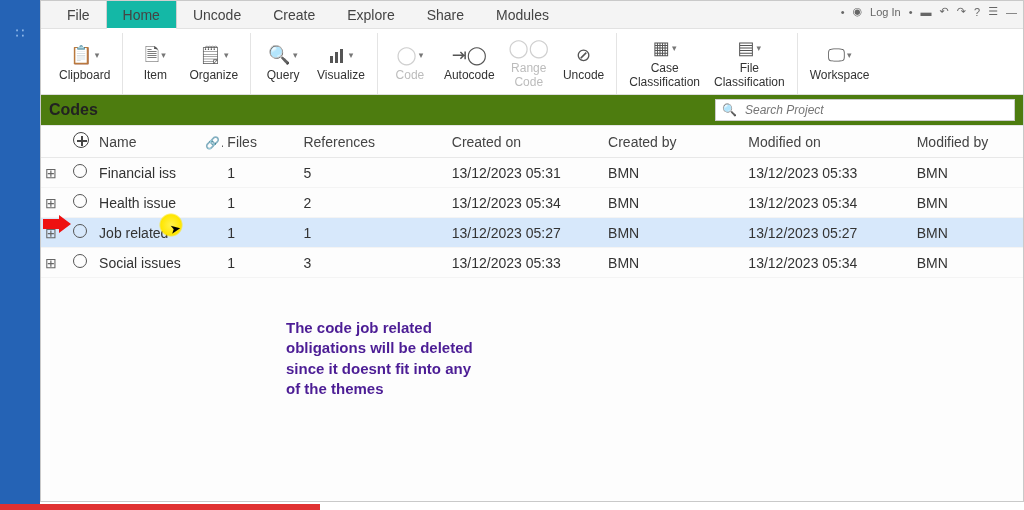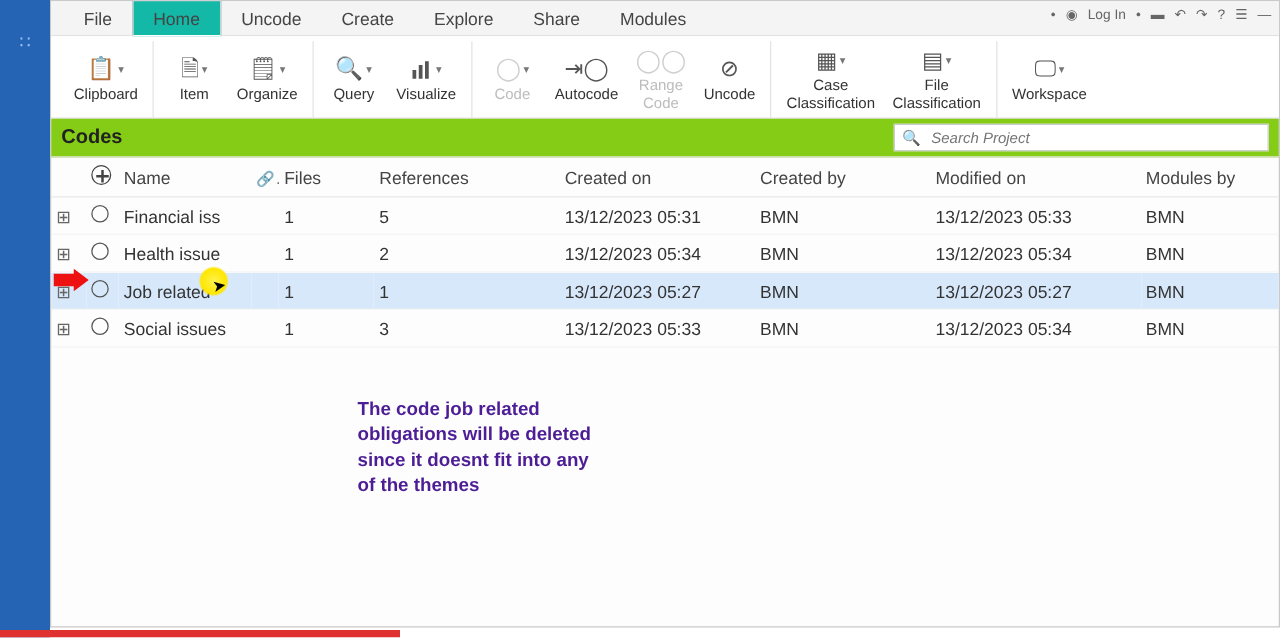--- a/index.html
+++ b/index.html
@@ -109,21 +109,21 @@
     display:flex; align-items:center; justify-content:center;
   }
   .ribbon-btn.disabled .icon { color:#cfcfcf; }
   .ribbon-btn .drop { font-size:9px; color:#777; margin-left:2px;}
   .panel-header {
     display:flex;
     justify-content: space-between;
     align-items: center;
     padding: 4px 8px;
     border-bottom: 1px solid #e5e5e5;
-    background:#84cc16;
+    background:#4d7c0f;
   }
   .panel-title { font-size: 16px; font-weight: 600; color:#222;}
   .search-box {
     display:flex; align-items:center;
     border:1px solid #ccc;
     height:22px; width: 300px;
     padding: 0 6px;
     background:#fff;
   }
   .search-box .sicon { color:#888; font-size:12px; margin-right:6px;}
@@ -350,21 +350,21 @@
       <tr>
         <th></th>
         <th><span class="add-circle"></span></th>
         <th>Name</th>
         <th><span class="link-ico">🔗</span></th>
         <th>Files</th>
         <th>References</th>
         <th>Created on</th>
         <th>Created by</th>
         <th>Modified on</th>
-        <th>Modules by</th>
+        <th>Modified by</th>
       </tr>
     </thead>
     <tbody>
       <tr class="row">
         <td class="expander">⊞</td>
         <td><span class="circle"></span></td>
         <td>Financial iss</td>
         <td></td>
         <td>1</td>
         <td>5</td>

